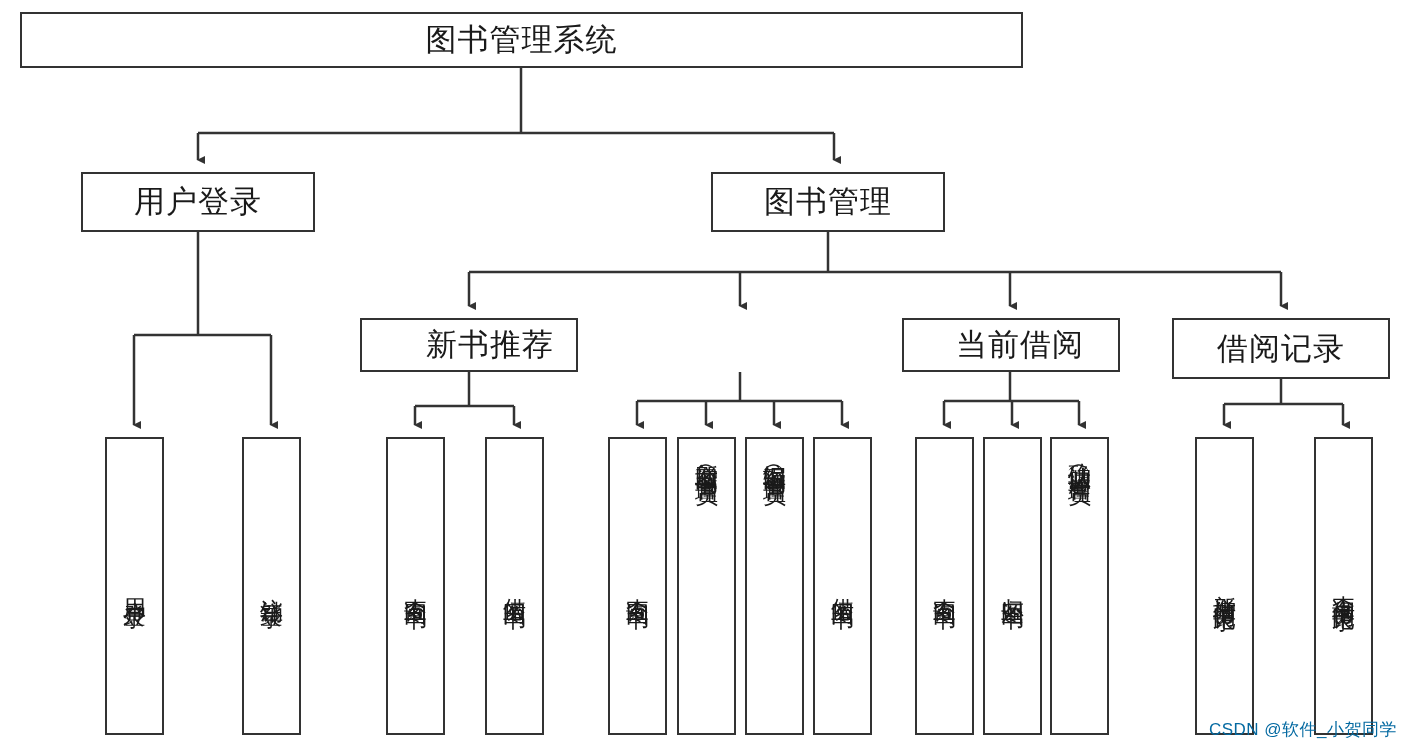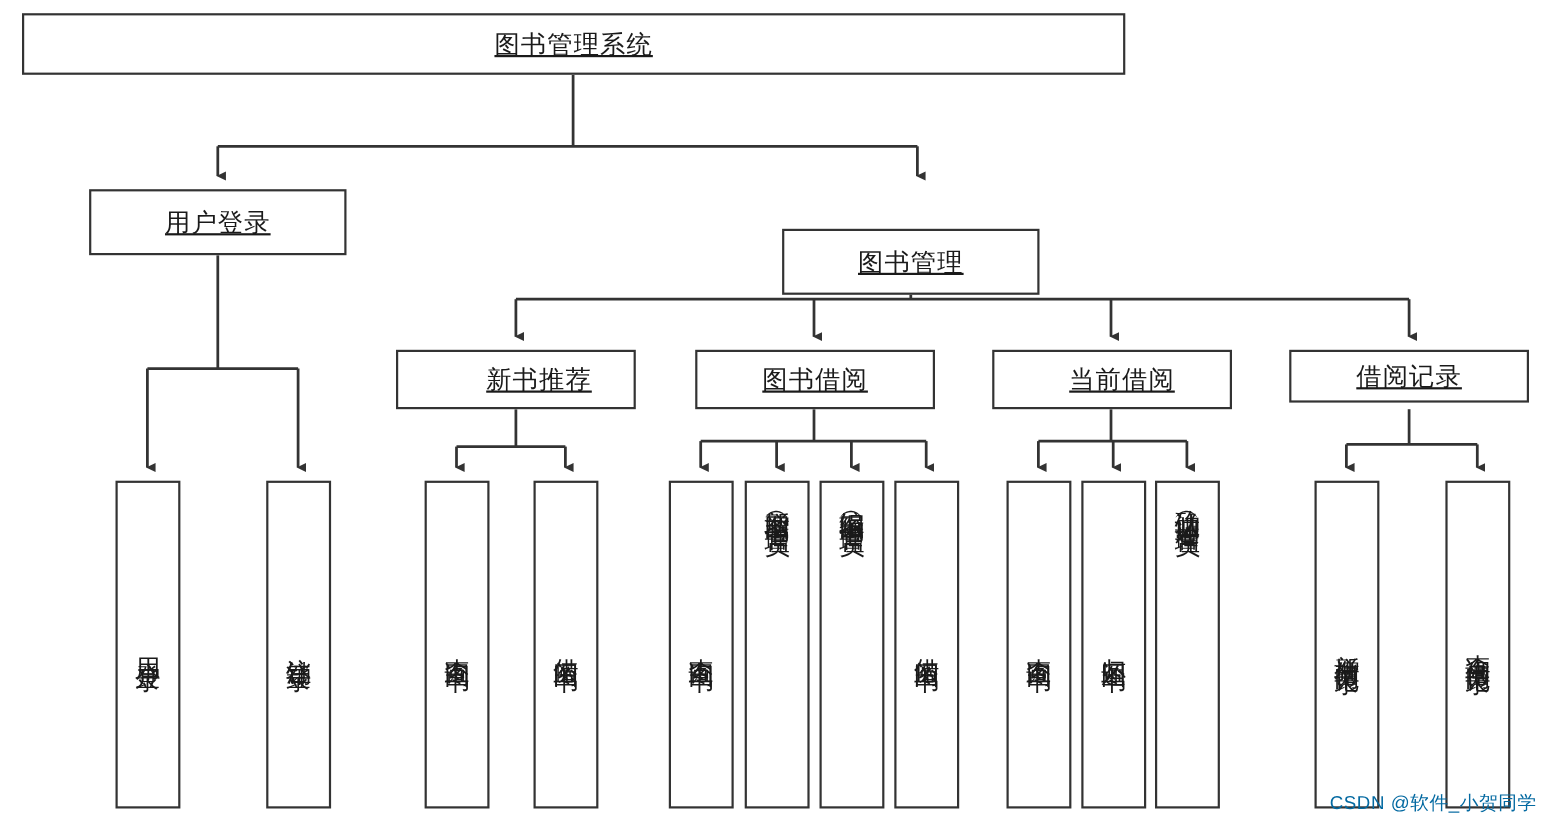--- a/index.html
+++ b/index.html
@@ -29,23 +29,22 @@
     position: absolute;
     box-sizing: border-box;
     border: 2px solid #333333;
     background: #ffffff;
     display: flex;
     align-items: center;
     justify-content: center;
     color: #1a1a1a;
   }
   .node.horiz {
-    font-size: 23px;
+    font-size: 31px;
     letter-spacing: 1px;
-    text-decoration: underline;
   }
   .node.vert {
     writing-mode: vertical-rl;
     text-orientation: upright;
     font-size: 23px;
     letter-spacing: 3px;
     align-items: center;
     justify-content: center;
     padding-top: 2px;
     padding-bottom: 2px;
@@ -120,34 +119,31 @@
     </g>
   </svg>
 
   <div class="node horiz" style="left:20px; top:12px; width:1003px; height:56px;">
     <span>图书管理系统</span>
   </div>
 
   <div class="node horiz" style="left:81px; top:172px; width:234px; height:60px;">
     <span>用户登录</span>
   </div>
-  <div class="node horiz" style="left:711px; top:172px; width:234px; height:60px;margin-top:36px;">
+  <div class="node horiz" style="left:711px; top:172px; width:234px; height:60px;">
     <span>图书管理</span>
   </div>
 
   <div class="node horiz" style="left:360px; top:318px; width:218px; height:54px;padding-left:42px;">
     <span>新书推荐</span>
   </div>
-  <div class="node horiz" style="left:632px; top:318px; width:218px; height:54px;">
-    <span>图书借阅</span>
-  </div>
   <div class="node horiz" style="left:902px; top:318px; width:218px; height:54px;padding-left:18px;">
     <span>当前借阅</span>
   </div>
-  <div class="node horiz" style="left:1172px; top:318px; width:218px; height:48px;">
+  <div class="node horiz" style="left:1172px; top:318px; width:218px; height:61px;">
     <span>借阅记录</span>
   </div>
 
   <div class="node vert" style="left:105px; top:437px; width:59px; height:298px;">
     <span>用户登录</span>
   </div>
   <div class="node vert" style="left:242px; top:437px; width:59px; height:298px;">
     <span>注销登录</span>
   </div>
 

